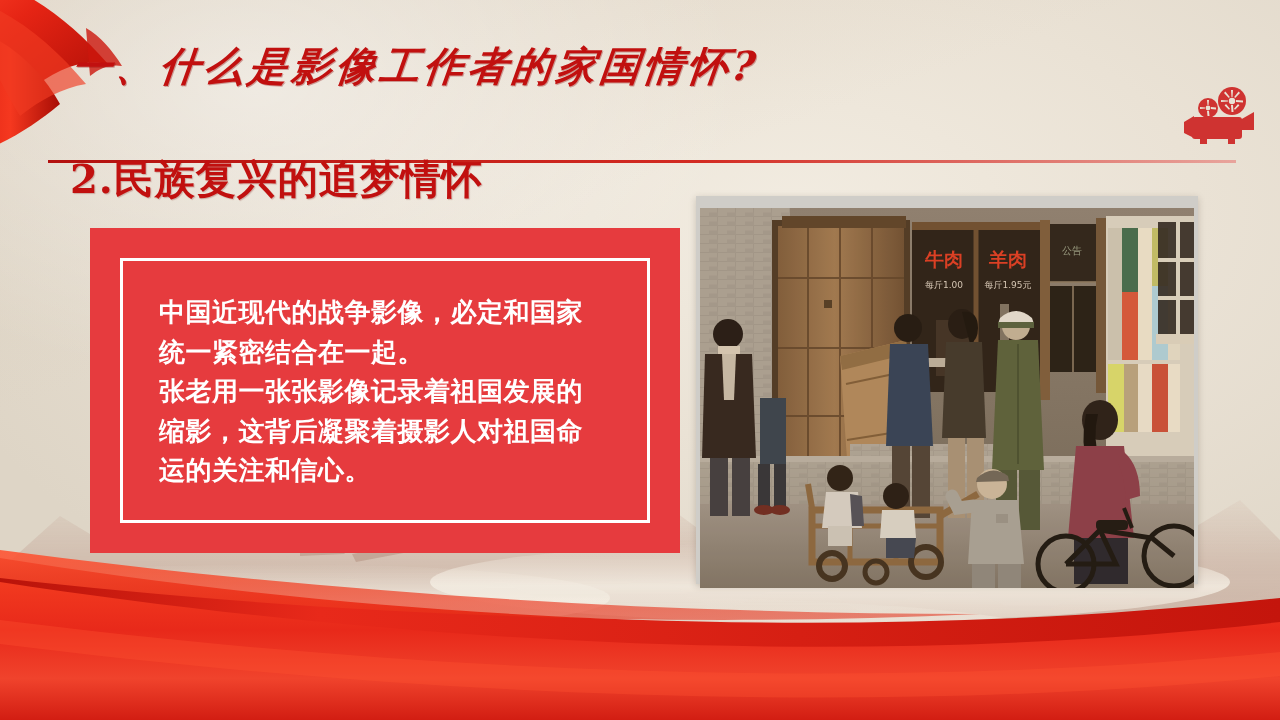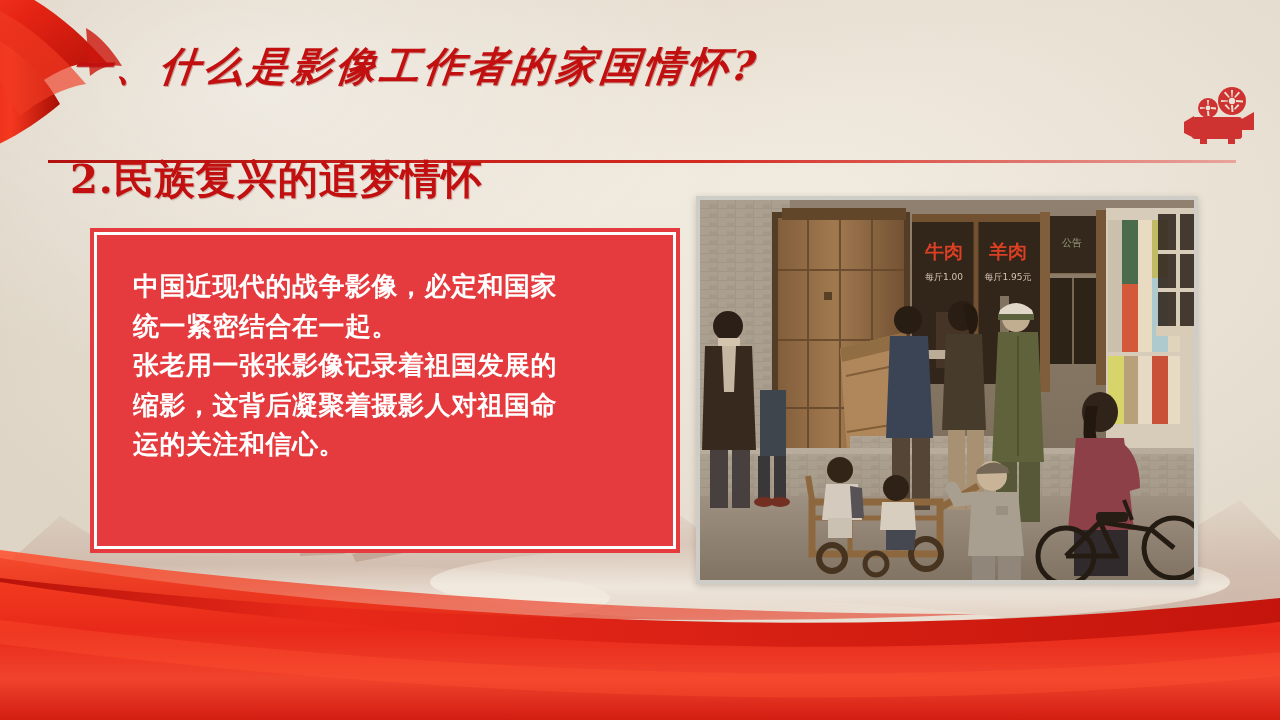--- a/index.html
+++ b/index.html
@@ -98,21 +98,21 @@
     text-shadow: 1px 1px 1px rgba(120,10,8,.25);
   }
 
   
   .callout {
     position: absolute;
     left: 90px; top: 228px;
     width: 590px; height: 325px;
     background: #e63b3e;
     box-sizing: border-box;
-    padding: 4px;
+    padding: 30px;
   }
   .callout-inner {
     width: 100%; height: 100%;
     border: 3px solid #ffffff;
     box-sizing: border-box;
     padding: 32px 30px 0 36px;
   }
   .callout-text {
     font-family: "DejaVu Serif", "Liberation Serif", serif;
     font-size: 26px;
@@ -131,20 +131,21 @@
     background: #cfcdc8;
     padding: 4px;
     box-sizing: border-box;
     box-shadow: 0 2px 7px rgba(60,45,30,.22);
   }
   .photo {
     position: relative;
     width: 100%; height: 100%;
     overflow: hidden;
     background: #6d5b46;
+    margin-top: 8px;
   }
   .photo svg { display: block; width: 100%; height: 100%; }
 </style>
 </head>
 <body>
 
 <div id="slide">
 
   <div class="bg-vignette"></div>
 

